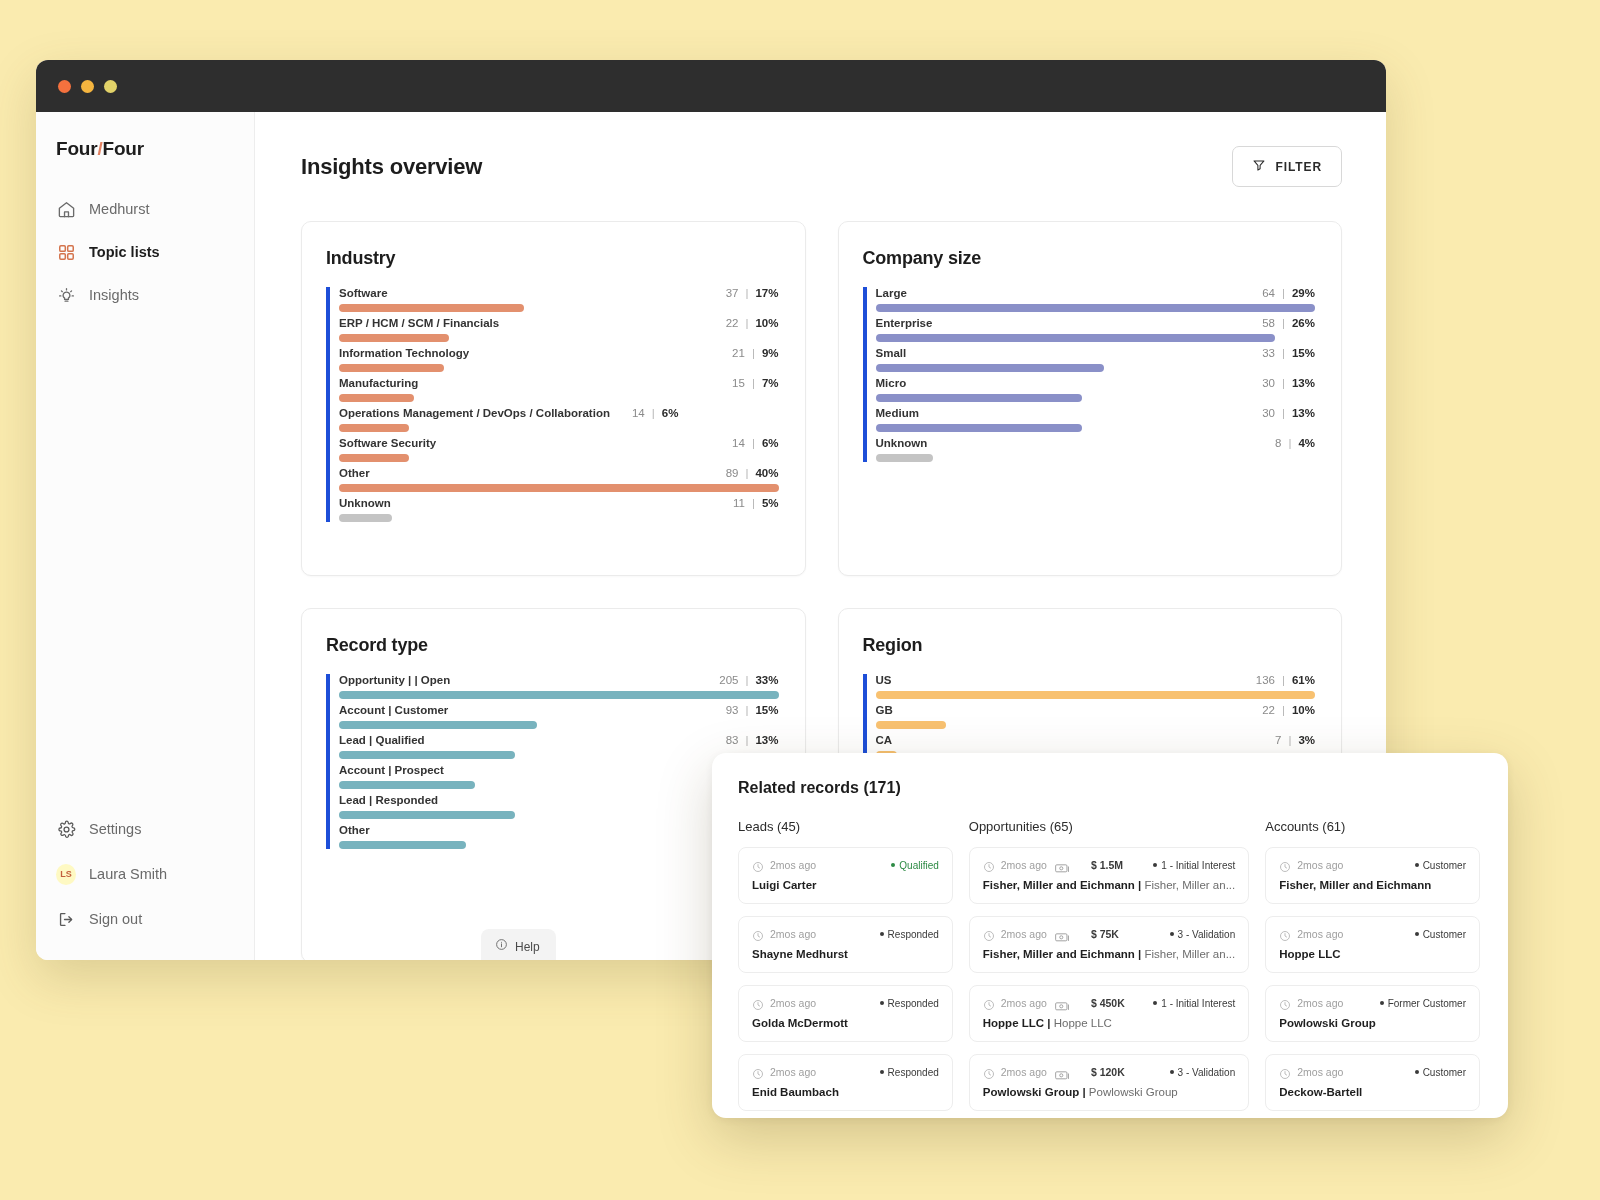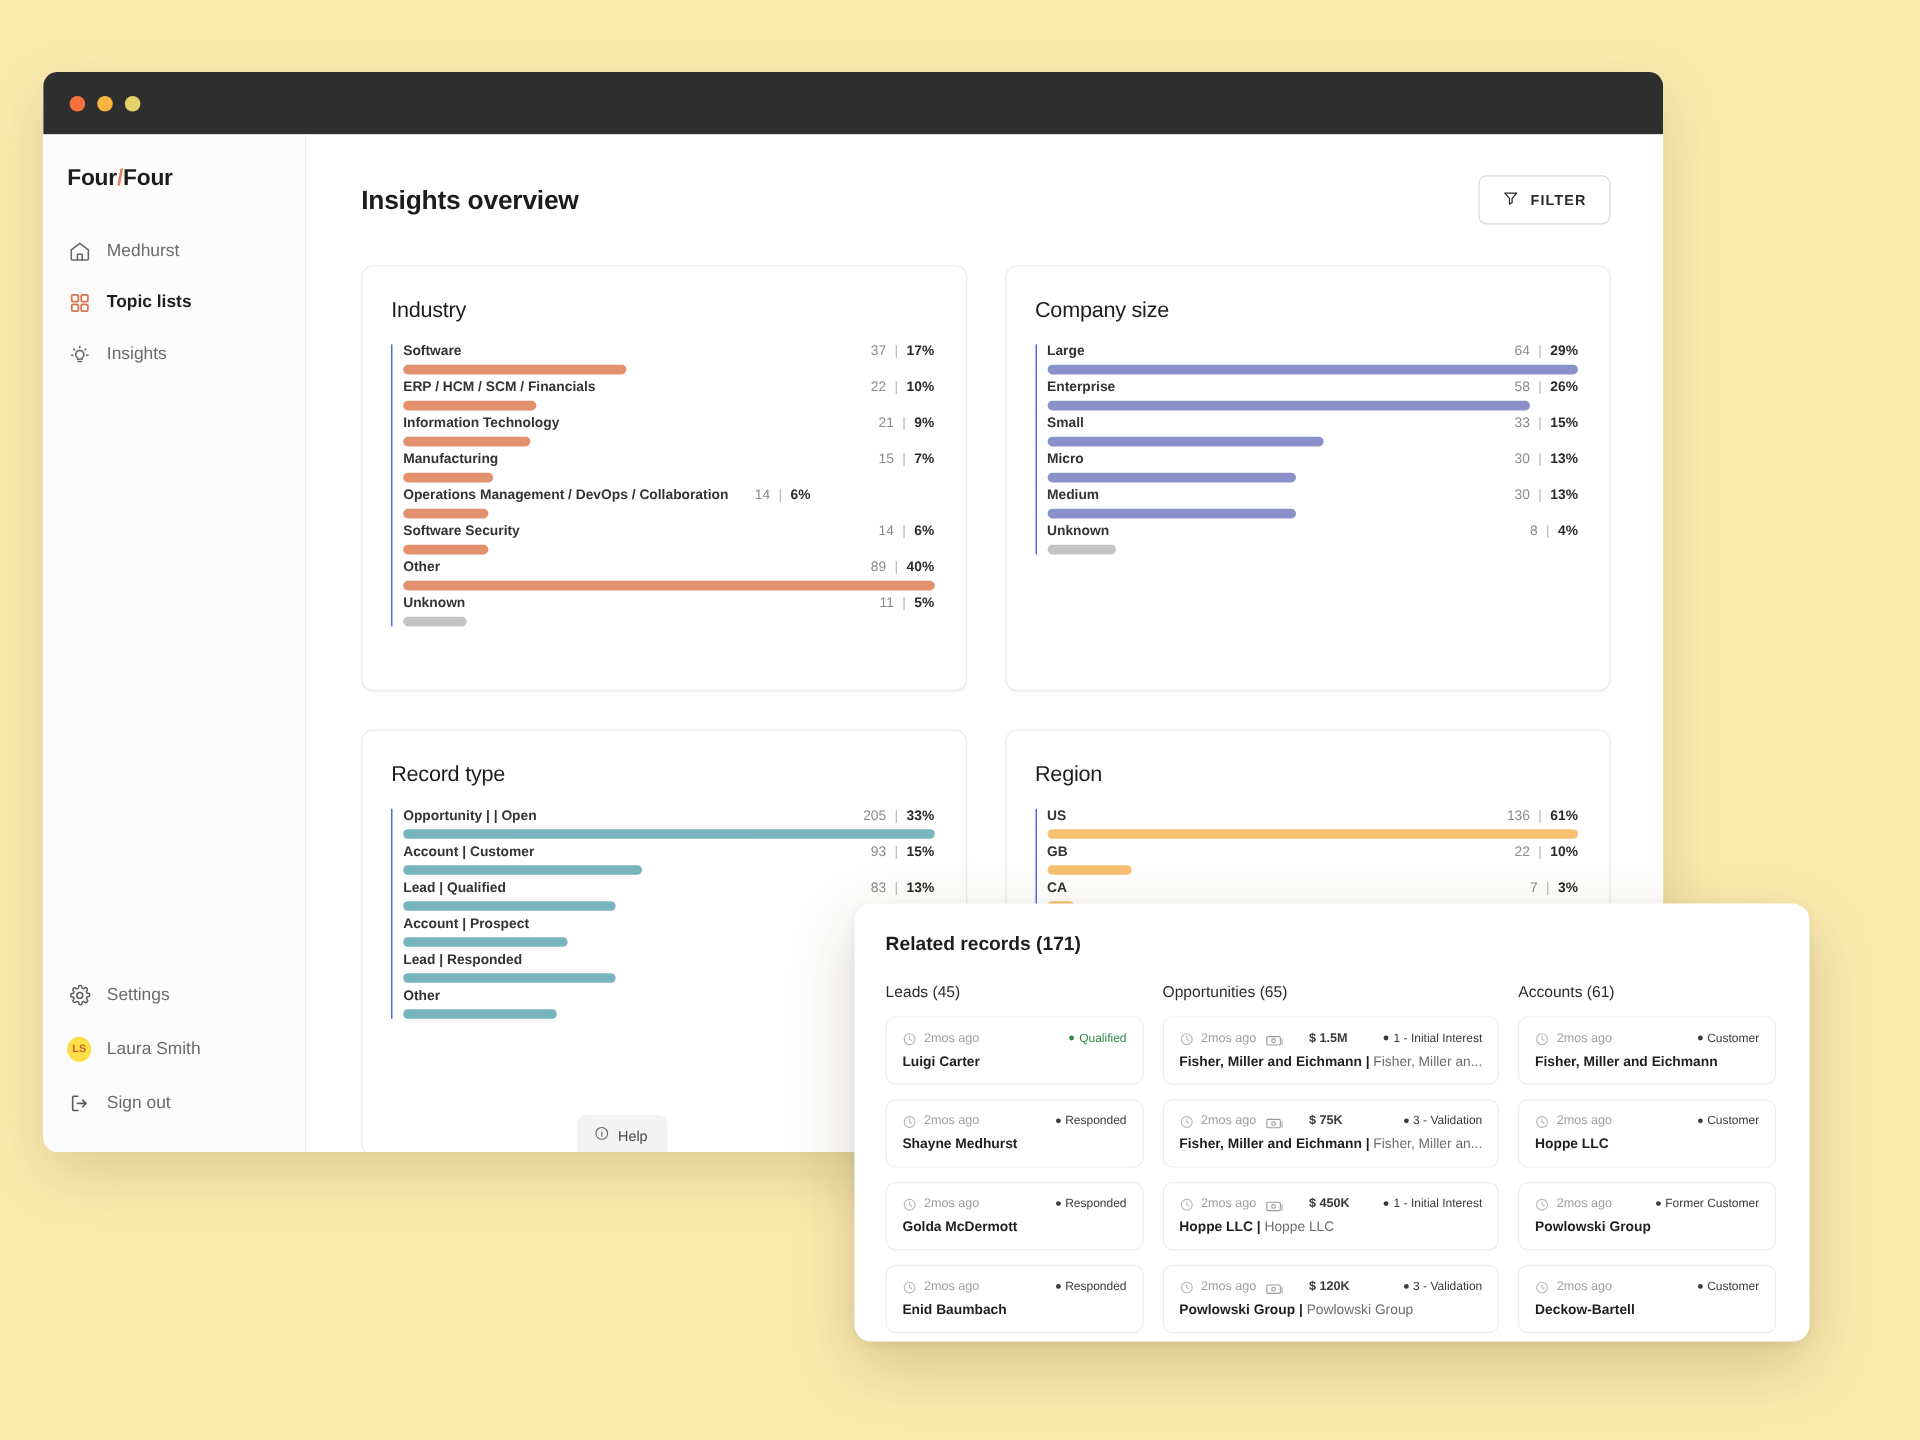--- a/index.html
+++ b/index.html
@@ -50,21 +50,21 @@
     display: flex; align-items: center; gap: 13px;
     padding: 9px 0 9px 20px; font-size: 14.5px; color: #6a6a6a;
     cursor: pointer;
   }
   .nav-item.active { color: #1d1d1d; font-weight: bold; }
   .nav-icon { width: 20px; height: 20px; display: flex; align-items: center; justify-content: center; flex: 0 0 20px; }
   .nav-icon svg { width: 19px; height: 19px; }
   .sidebar-bottom { margin-top: auto; padding-bottom: 22px; display: flex; flex-direction: column; gap: 7px; }
   .avatar {
     width: 21px; height: 21px; border-radius: 50%;
-    background: #fde047; color: #C2603C; font-size: 9px; font-weight: bold;
+    background: #fef9c3; color: #C2603C; font-size: 9px; font-weight: bold;
     display: flex; align-items: center; justify-content: center;
   }
 
   
   .main {
     flex: 1; background: #ffffff; position: relative;
     padding: 34px 44px 0 46px; overflow: hidden;
   }
   .main-head { display: flex; align-items: center; justify-content: space-between; margin-bottom: 34px; }
   .page-title { font-size: 22px; font-weight: bold; color: #1d1d1d; letter-spacing: -.2px; }
@@ -76,22 +76,22 @@
   }
   .filter-btn svg { width: 14px; height: 14px; }
 
   .grid { display: grid; grid-template-columns: 1fr 1fr; gap: 32px; }
   .card {
     background: #fff; border: 1px solid #ebebeb; border-radius: 10px;
     padding: 26px 26px 22px 24px;
     box-shadow: 0 1px 2px rgba(0,0,0,.03);
   }
   .card.tall { min-height: 355px; }
-  .card-title { font-size: 18px; font-weight: normal; color: #1d1d1d; margin-bottom: 18px; letter-spacing: -.2px; }
-  .bars { border-left: 1px solid #1d4ed8; padding-left: 9px; }
+  .card-title { font-size: 18px; font-weight: bold; color: #1d1d1d; margin-bottom: 18px; letter-spacing: -.2px; }
+  .bars { border-left: 4px solid #1d4ed8; padding-left: 9px; }
   .bar-row { margin-bottom: 5px; }
   .bar-label {
     display: flex; align-items: baseline; gap: 7px;
     font-size: 11.5px; color: #3b3b3b; font-weight: bold;
     white-space: nowrap; margin-bottom: 5px;
   }
   .bar-label .name { font-weight: bold; color: #333; }
   .bar-label .spacer { flex: 1 1 auto; min-width: 8px; }
   .bar-label .count { font-weight: normal; color: #8a8a8a; }
   .bar-label .sep { font-weight: normal; color: #b5b5b5; }

